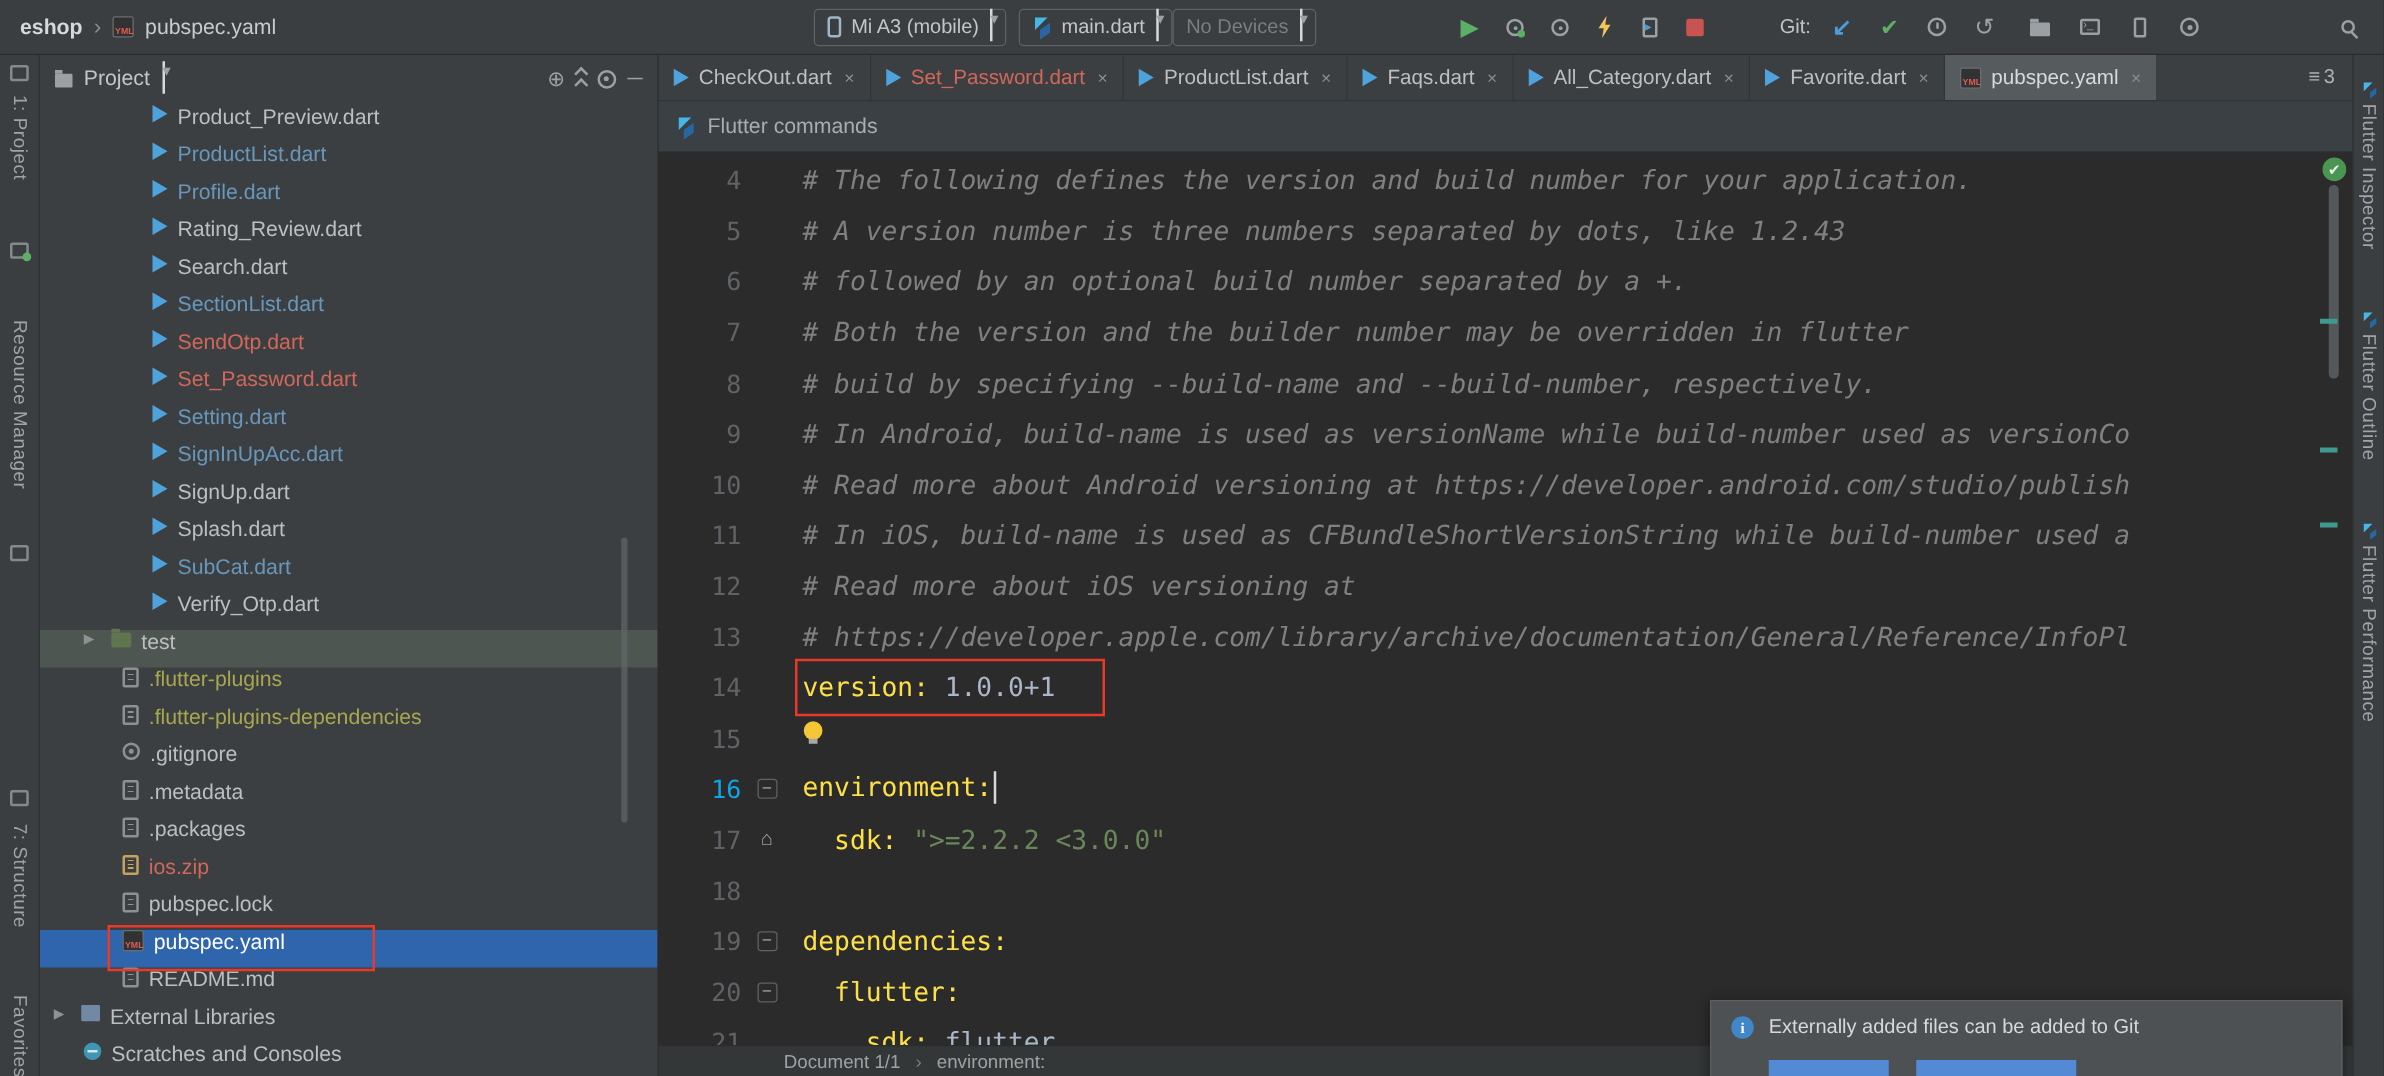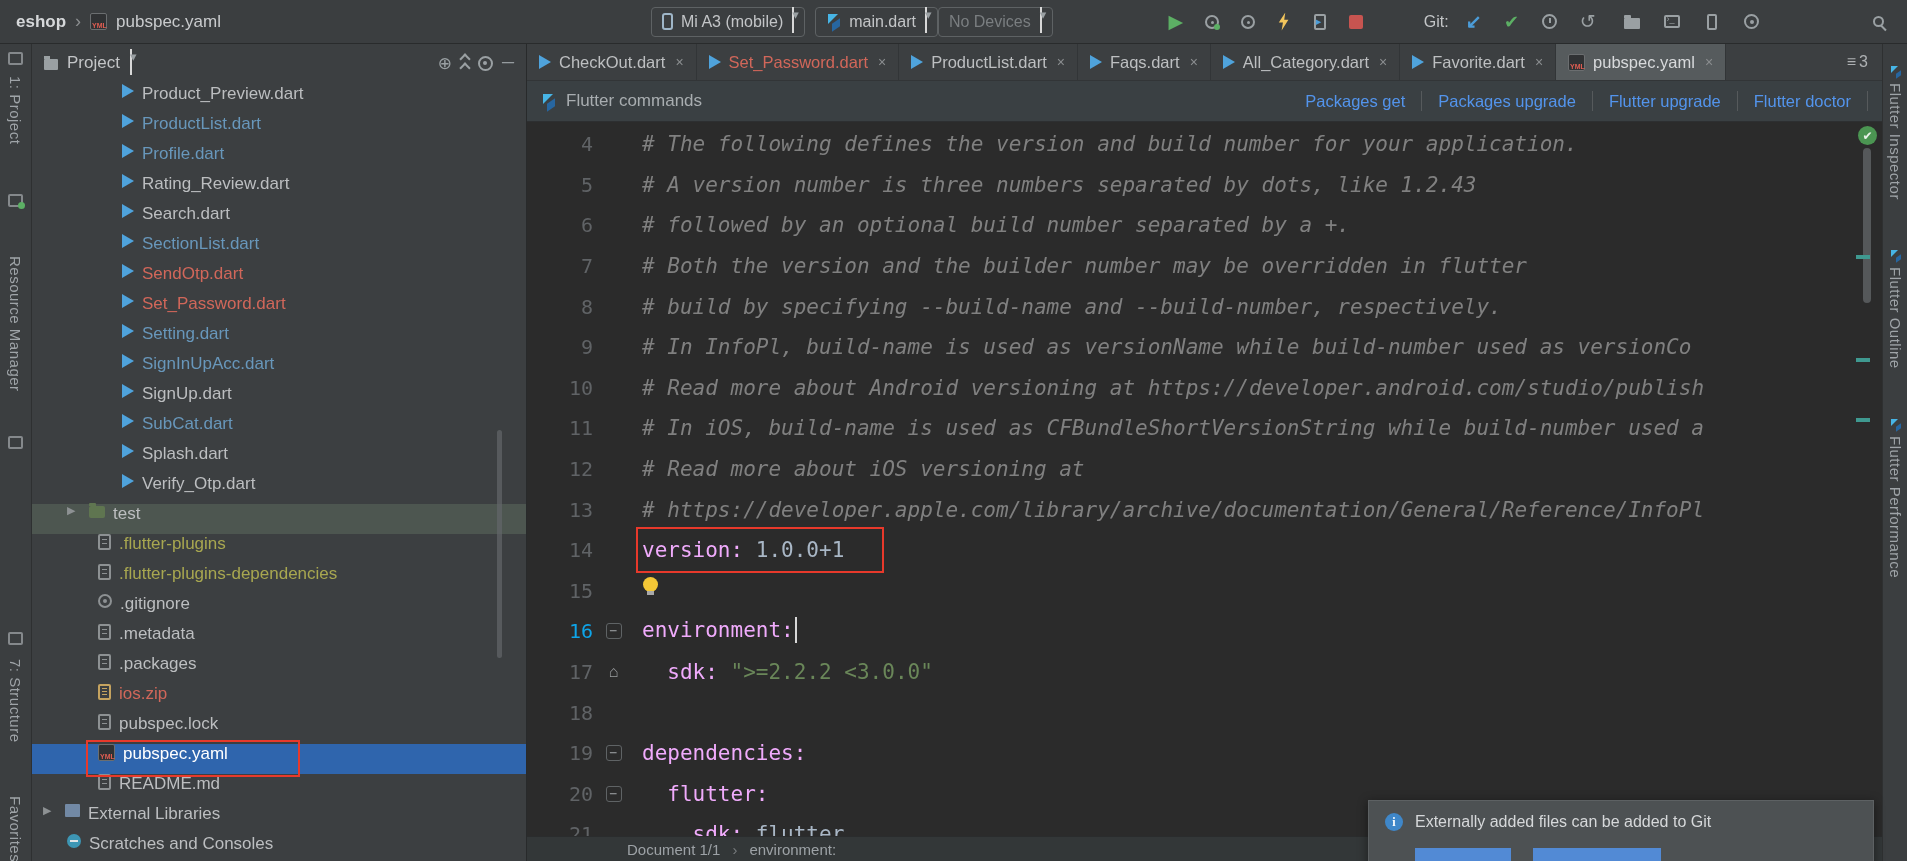--- a/index.html
+++ b/index.html
@@ -120,21 +120,21 @@
   .lines { padding-top:2px; }
   .eline { display:flex; align-items:center; height:40.6px; }
   .lnum { width:66px; flex:none; text-align:right; color:#606366; font:20px "DejaVu Sans Mono",monospace; }
   .lfold { width:41px; flex:none; display:flex; justify-content:center; align-items:center; }
   .fold-box { width:16px; height:16px; border:1px solid #5f6365; border-radius:3px; color:#9b9ea0; font-size:13px;
               line-height:13px; text-align:center; font-family:"DejaVu Sans Mono",monospace; }
   .fold-home { color:#9b9ea0; font-size:16px; }
   .lcode { font:21px "DejaVu Sans Mono",monospace; white-space:pre; color:#a9b7c6; padding-left:8px; }
   .c-cm { color:#808080; font-style:italic; }
   .c-link { }
-  .c-key { color:#f0abfc;margin-top:23px; }
+  .c-key { color:#fde047;margin-top:23px; }
   .c-val { color:#a9b7c6; }
   .c-str { color:#6a8759; }
   .c-pl { color:#a9b7c6; }
   .eline.cur .lnum { color:#0ea5e9; }
   .caret { display:inline-block; width:2px; height:26px; background:#d8d8d8; vertical-align:middle; margin-left:1px; margin-bottom:3px; }
 
   .bulb { position:absolute; left:643px; top:577px; width:15px; height:15px; background:#f3c736; border-radius:50%; }
   .bulb::after { content:""; position:absolute; left:4px; top:14px; width:7px; height:4px; background:#a8a8a8; }
 
   .inspect-ok { position:absolute; left:1858px; top:126px; width:19px; height:19px; border-radius:50%; background:#4b9552;
@@ -309,25 +309,25 @@
       <div class="trow ind3">
         <span class="dart-icon"></span>
         <span class="tlabel c-blue">SignInUpAcc.dart</span>
       </div>
       <div class="trow ind3">
         <span class="dart-icon"></span>
         <span class="tlabel ">SignUp.dart</span>
       </div>
       <div class="trow ind3">
         <span class="dart-icon"></span>
+        <span class="tlabel ">Splash.dart</span>
+      </div>
+      <div class="trow ind3">
+        <span class="dart-icon"></span>
         <span class="tlabel c-blue">SubCat.dart</span>
-      </div>
-      <div class="trow ind3">
-        <span class="dart-icon"></span>
-        <span class="tlabel ">Splash.dart</span>
       </div>
       <div class="trow ind3">
         <span class="dart-icon"></span>
         <span class="tlabel ">Verify_Otp.dart</span>
       </div>
       <div class="trow ind1 hl">
         <span class="tree-arrow">▶</span>
         <span class="folder-icon"></span>
         <span class="tlabel ">test</span>
       </div>
@@ -422,30 +422,20 @@
     <span>≡</span>
     <span>3</span>
   </div>
 </div>
 
 <div class="fbar">
   <div class="fbar-left">
     <span class="flutter-icon"></span>
     <span>Flutter commands</span>
   </div>
-  <div class="factions" id="flutter-actions">
-      <span class="flink">Packages get</span>
-      <span class="fdiv"></span>
-      <span class="flink">Packages upgrade</span>
-      <span class="fdiv"></span>
-      <span class="flink">Flutter upgrade</span>
-      <span class="fdiv"></span>
-      <span class="flink">Flutter doctor</span>
-      <span class="fdiv"></span>
-    </div>
 </div>
 
 <div class="editor">
   <div class="lines" id="lines">
       <div class="eline">
         <span class="lnum">4</span>
         <span class="lfold"></span>
         <span class="lcode"><span class="c-cm"># The following defines the version and build number for your application.</span></span>
       </div>
       <div class="eline">
@@ -464,21 +454,21 @@
         <span class="lcode"><span class="c-cm"># Both the version and the builder number may be overridden in flutter</span></span>
       </div>
       <div class="eline">
         <span class="lnum">8</span>
         <span class="lfold"></span>
         <span class="lcode"><span class="c-cm"># build by specifying --build-name and --build-number, respectively.</span></span>
       </div>
       <div class="eline">
         <span class="lnum">9</span>
         <span class="lfold"></span>
-        <span class="lcode"><span class="c-cm"># In InfoPl, build-name is used as versionName while build-number used as versionCo</span></span>
+        <span class="lcode"><span class="c-cm"># In Android, build-name is used as versionName while build-number used as versionCo</span></span>
       </div>
       <div class="eline">
         <span class="lnum">10</span>
         <span class="lfold"></span>
         <span class="lcode"><span class="c-cm"># Read more about Android versioning at </span><span class="c-cm c-link">https://developer.android.com/studio/publish</span></span>
       </div>
       <div class="eline">
         <span class="lnum">11</span>
         <span class="lfold"></span>
         <span class="lcode"><span class="c-cm"># In iOS, build-name is used as CFBundleShortVersionString while build-number used a</span></span>

